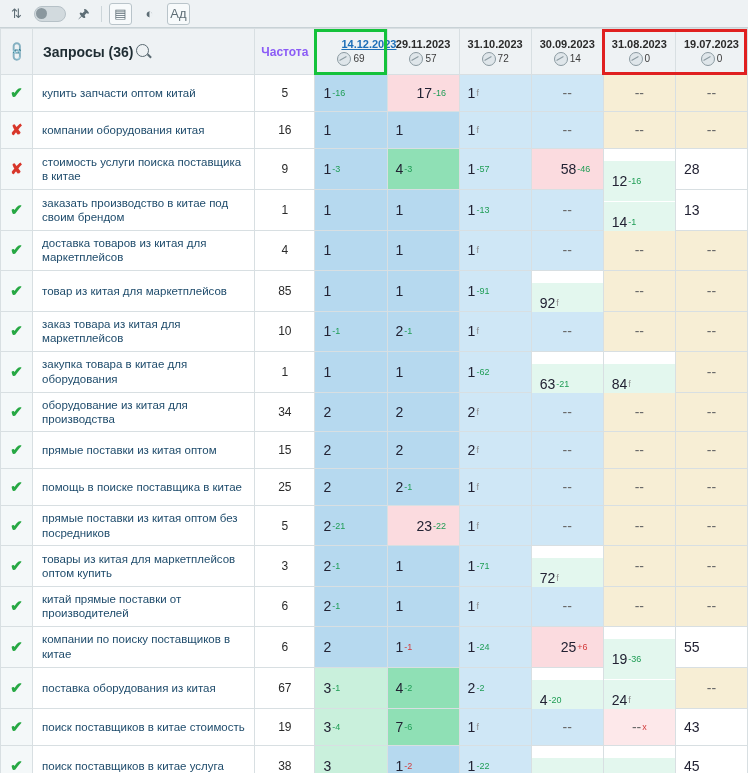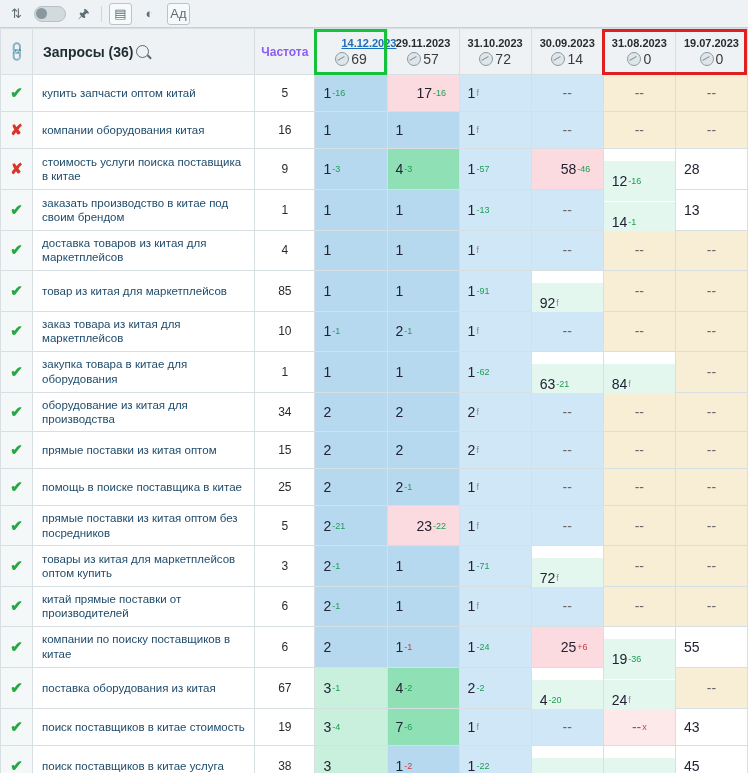--- a/index.html
+++ b/index.html
@@ -52,21 +52,21 @@
     text-align:center;
     font-size:12px;
   }
   th.th-check{background:#eef2f4;}
   .link-icon{
     display:inline-block;color:#4a5b63;font-size:14px;transform:rotate(-45deg);
   }
   th.th-query{
     text-align:left;padding-left:10px;font-size:14px;color:#1f2d33;
   }
-  th.th-query .q-inner{display:flex;align-items:center;gap:0;}
+  th.th-query .q-inner{display:flex;gap:0;}
   .magnifier{
     width:11px;height:11px;border:1.6px solid #5a6a72;border-radius:50%;
     position:relative;display:inline-block;margin-left:2px;
   }
   .magnifier::after{
     content:"";position:absolute;width:5px;height:1.6px;background:#5a6a72;
     right:-4px;bottom:-1px;transform:rotate(45deg);
   }
   th.th-freq{font-size:12px;color:#8b5cf6;}
 
@@ -78,21 +78,21 @@
   .datehead .d.link{color:#1d6fb8;text-decoration:underline;margin-left:36px;}
   .datehead .sub{display:flex;align-items:center;gap:2px;font-weight:normal;}
   .coin{
     width:12px;height:12px;border-radius:50%;border:1px solid #8b9aa1;background:#dfe6ea;
     display:inline-block;position:relative;
   }
   .coin::after{
     content:"";position:absolute;left:1px;top:5px;width:8px;height:1px;background:#8b9aa1;
     transform:rotate(-30deg);
   }
-  .sub .num{font-size:14px;color:#3b3b3b;}
+  .sub .num{font-size:10px;color:#3b3b3b;}
 
   
   td.c-check{text-align:center;background:#f4f8f9;}
   td.c-query{padding:5px 8px 5px 9px;font-size:11.5px;line-height:1.25;color:#1e4b6b;background:#ffffff;margin-top:20px;}
   td.c-freq{text-align:center;font-size:12px;color:#2b2b2b;background:#ffffff;}
   td.c-val{height:36px;position:relative;}
   .cellbox{
     display:flex;align-items:center;justify-content:flex-start;
     height:100%;padding-left:8px;box-sizing:border-box;
     font-size:14px;color:#223;

